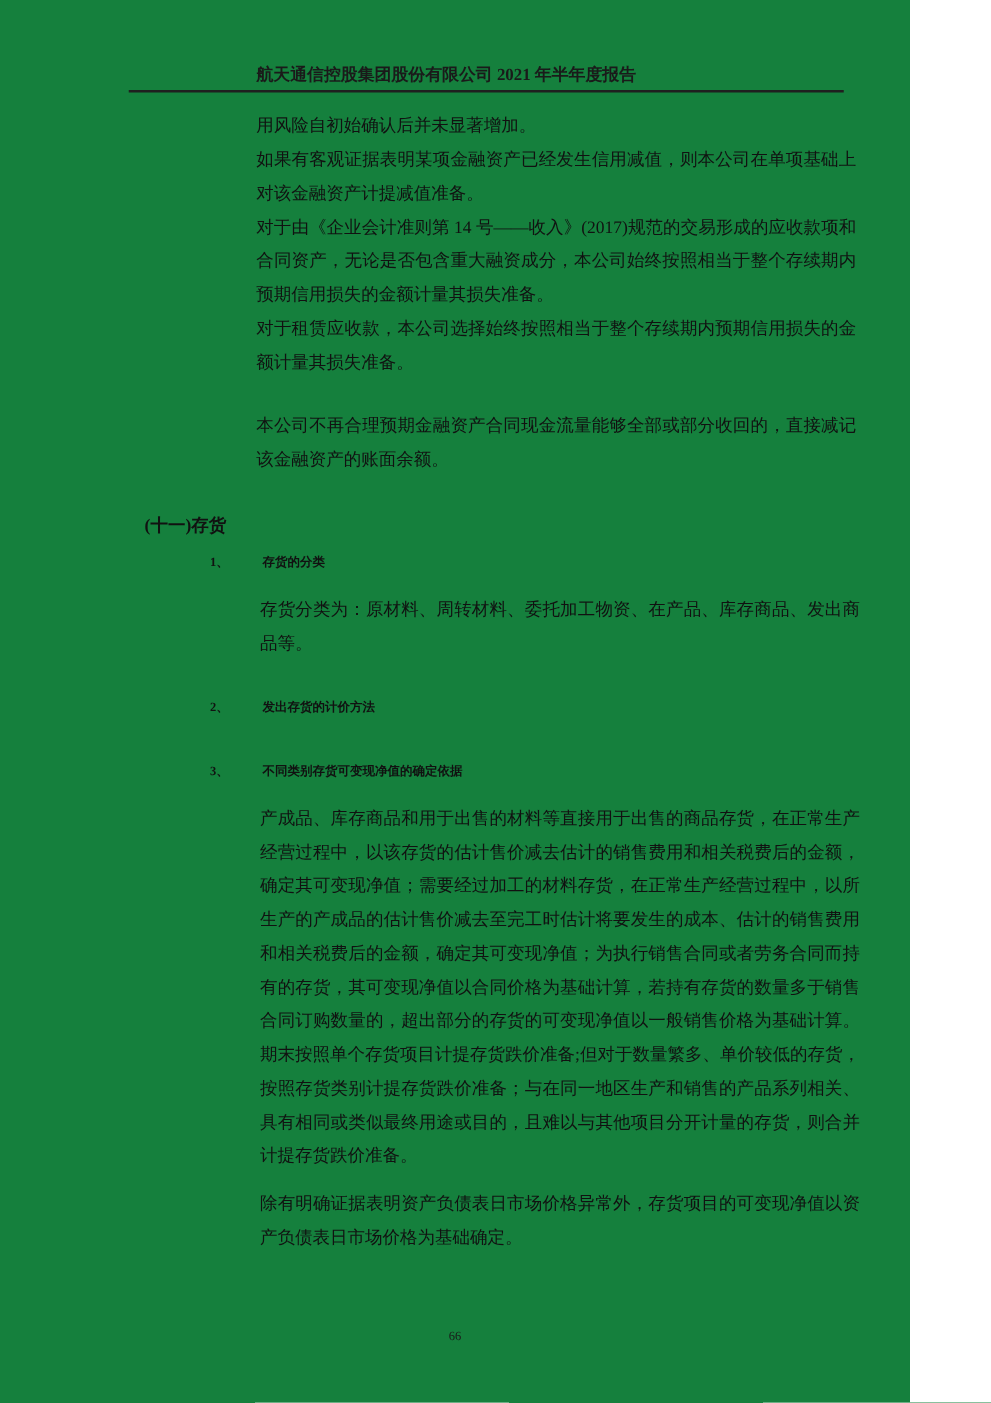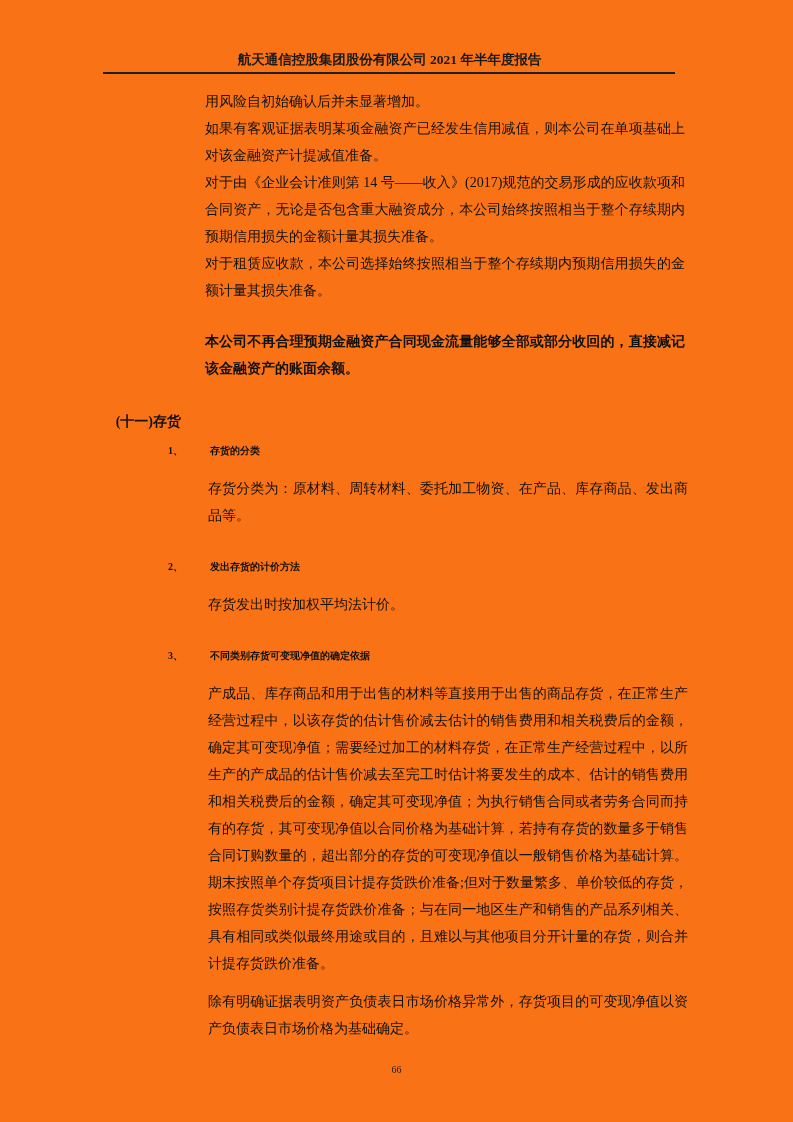--- a/index.html
+++ b/index.html
@@ -1,22 +1,22 @@
 <!DOCTYPE html>
 <html lang="zh"><head>
 <meta charset="utf-8">
 <style>
   html, body { margin: 0; padding: 0; }
   body { background: #ffffff; }
 
   .page {
     position: relative;
-    width: 793px;
+    width: 728px;
     height: 1122px;
-    background: #f97316;
+    background: #15803d;
     font-family: "Liberation Serif", serif;
     color: #111111;
     overflow: hidden;
   }
 
   
   .header-title {
     margin: 51px 117px 0 103px;      
     text-align: center;
     font-size: 13.5px;
@@ -35,21 +35,21 @@
   
   .para {
     width: 480px;
     margin: 0 0 0 205px;
     font-size: 14px;
     line-height: 27px;
     text-align: justify;
     text-justify: inter-ideograph;
   }
   .para.first  { margin-top: 14px; }
-  .para.spaced { margin-top: 24px; font-weight: bold; }
+  .para.spaced { margin-top: 24px; }
 
   
   .section-heading {
     margin: 26px 0 2px 113px;
     font-size: 14px;
     font-weight: bold;
     line-height: 27px;
   }
   .sec-num { display: inline-block; min-width: 40px; text-align: right; }
 
@@ -116,21 +116,20 @@
         <div class="item-heading">
           <span class="item-num">1、</span><span class="item-title">存货的分类</span>
         </div>
         <p class="item-para">存货分类为：原材料、周转材料、委托加工物资、在产品、库存商品、发出商品等。</p>
       </div>
 
       <div class="item">
         <div class="item-heading">
           <span class="item-num">2、</span><span class="item-title">发出存货的计价方法</span>
         </div>
-        <p class="item-para">存货发出时按加权平均法计价。</p>
       </div>
 
       <div class="item">
         <div class="item-heading">
           <span class="item-num">3、</span><span class="item-title">不同类别存货可变现净值的确定依据</span>
         </div>
         <p class="item-para">产成品、库存商品和用于出售的材料等直接用于出售的商品存货，在正常生产经营过程中，以该存货的估计售价减去估计的销售费用和相关税费后的金额，确定其可变现净值；需要经过加工的材料存货，在正常生产经营过程中，以所生产的产成品的估计售价减去至完工时估计将要发生的成本、估计的销售费用和相关税费后的金额，确定其可变现净值；为执行销售合同或者劳务合同而持有的存货，其可变现净值以合同价格为基础计算，若持有存货的数量多于销售合同订购数量的，超出部分的存货的可变现净值以一般销售价格为基础计算。期末按照单个存货项目计提存货跌价准备;但对于数量繁多、单价较低的存货，按照存货类别计提存货跌价准备；与在同一地区生产和销售的产品系列相关、具有相同或类似最终用途或目的，且难以与其他项目分开计量的存货，则合并计提存货跌价准备。</p>
         <p class="item-para">除有明确证据表明资产负债表日市场价格异常外，存货项目的可变现净值以资产负债表日市场价格为基础确定。</p>
       </div>
 

